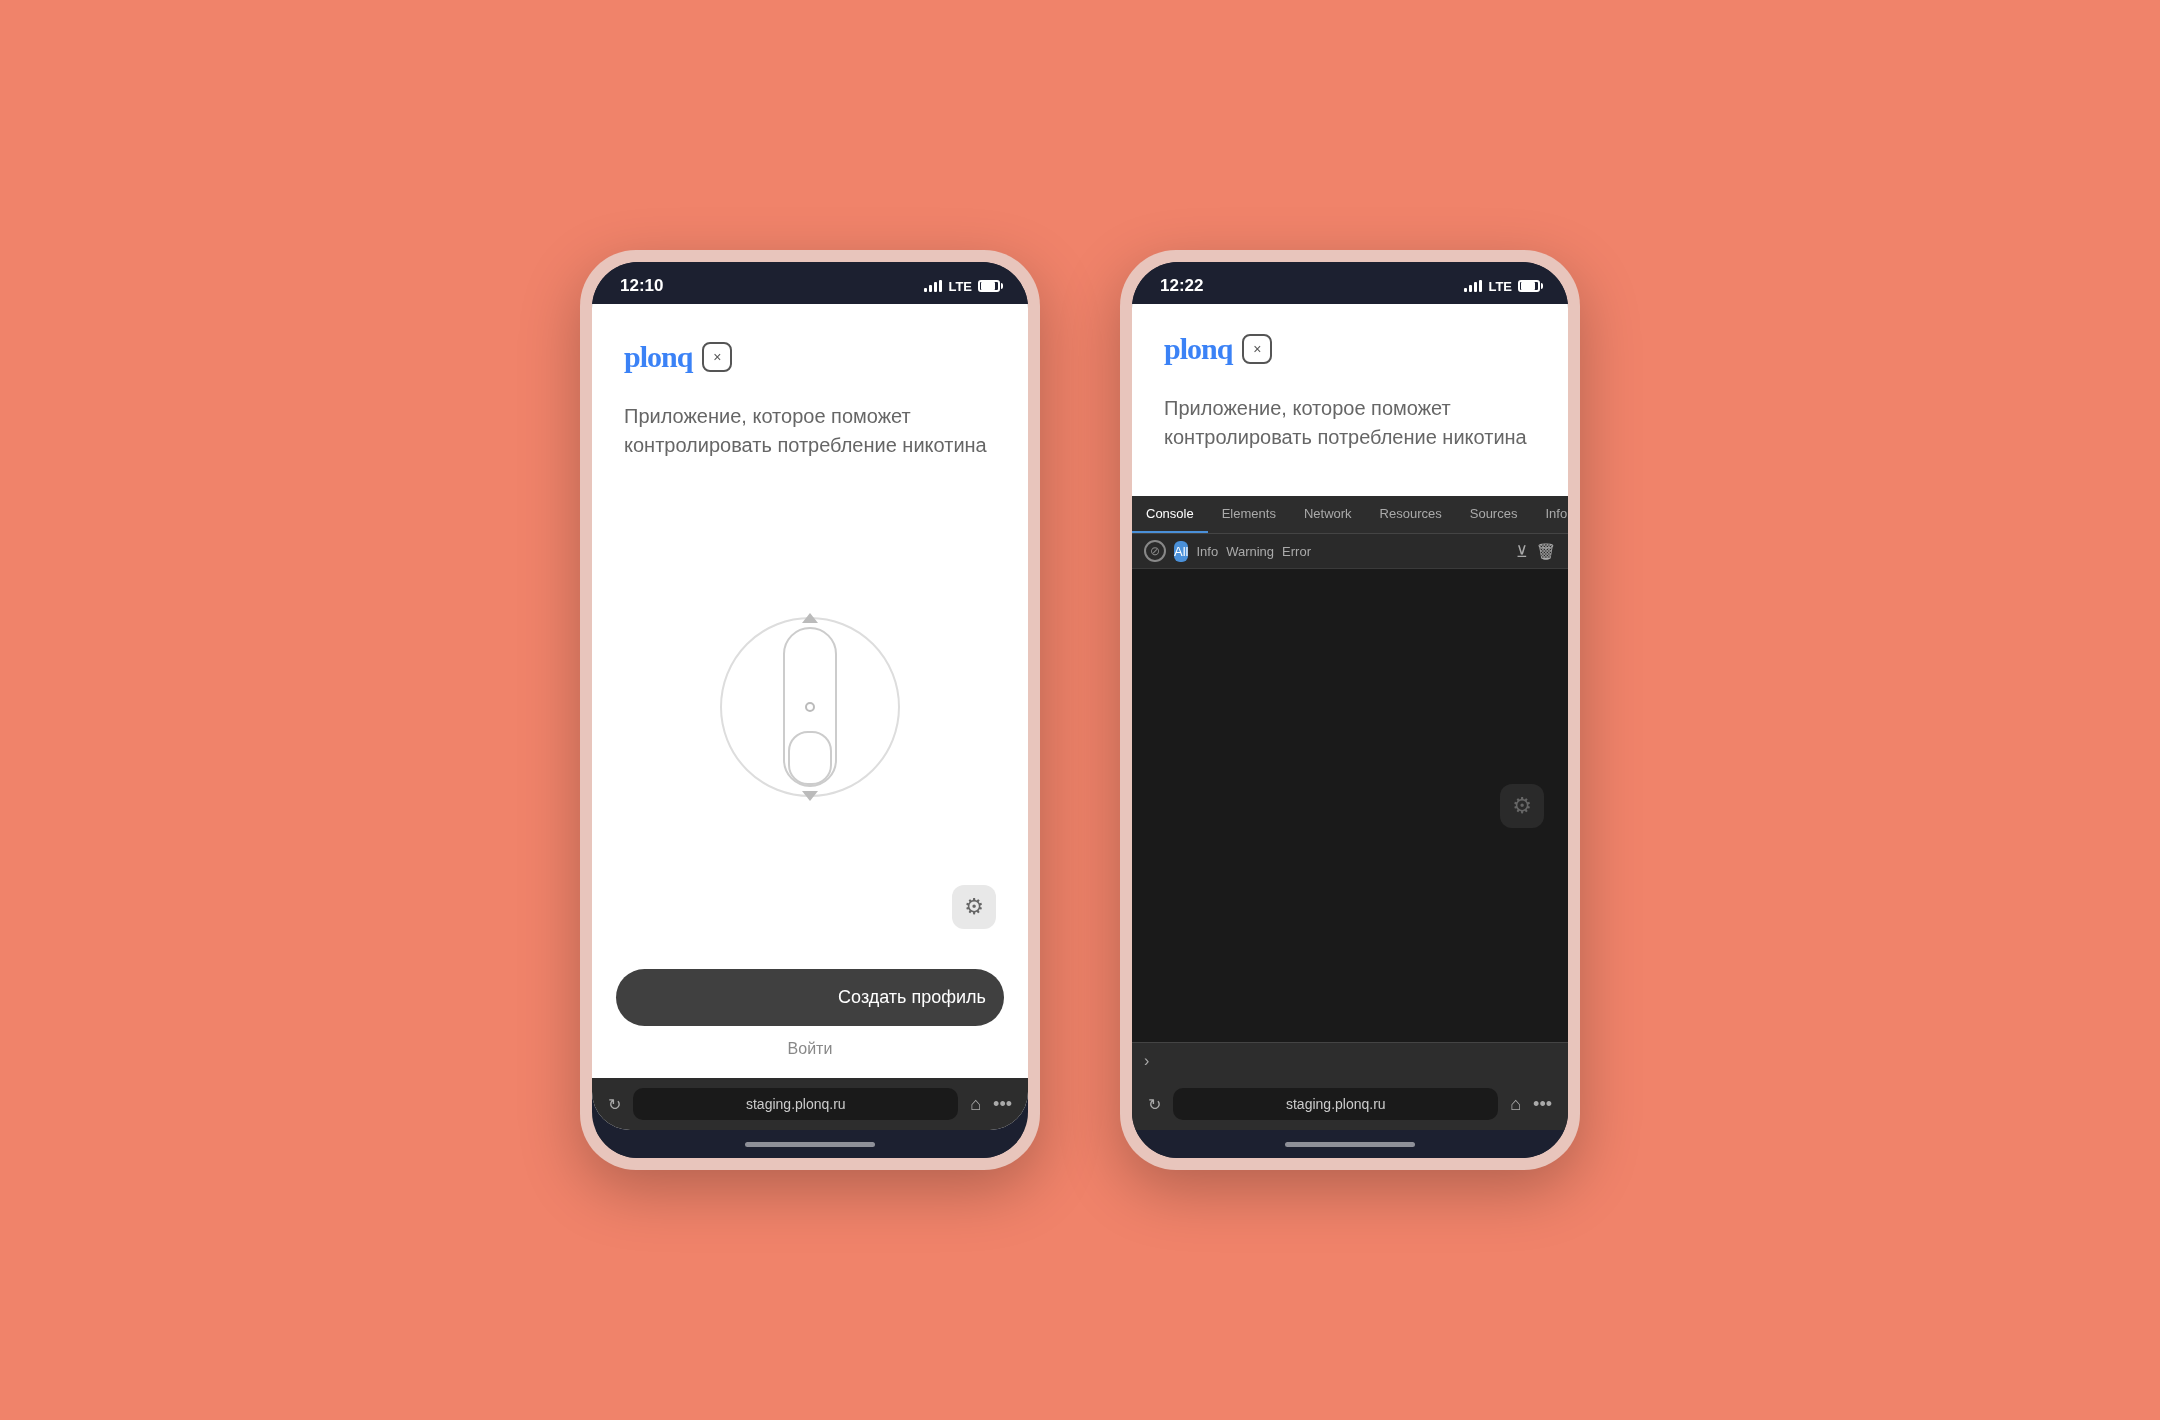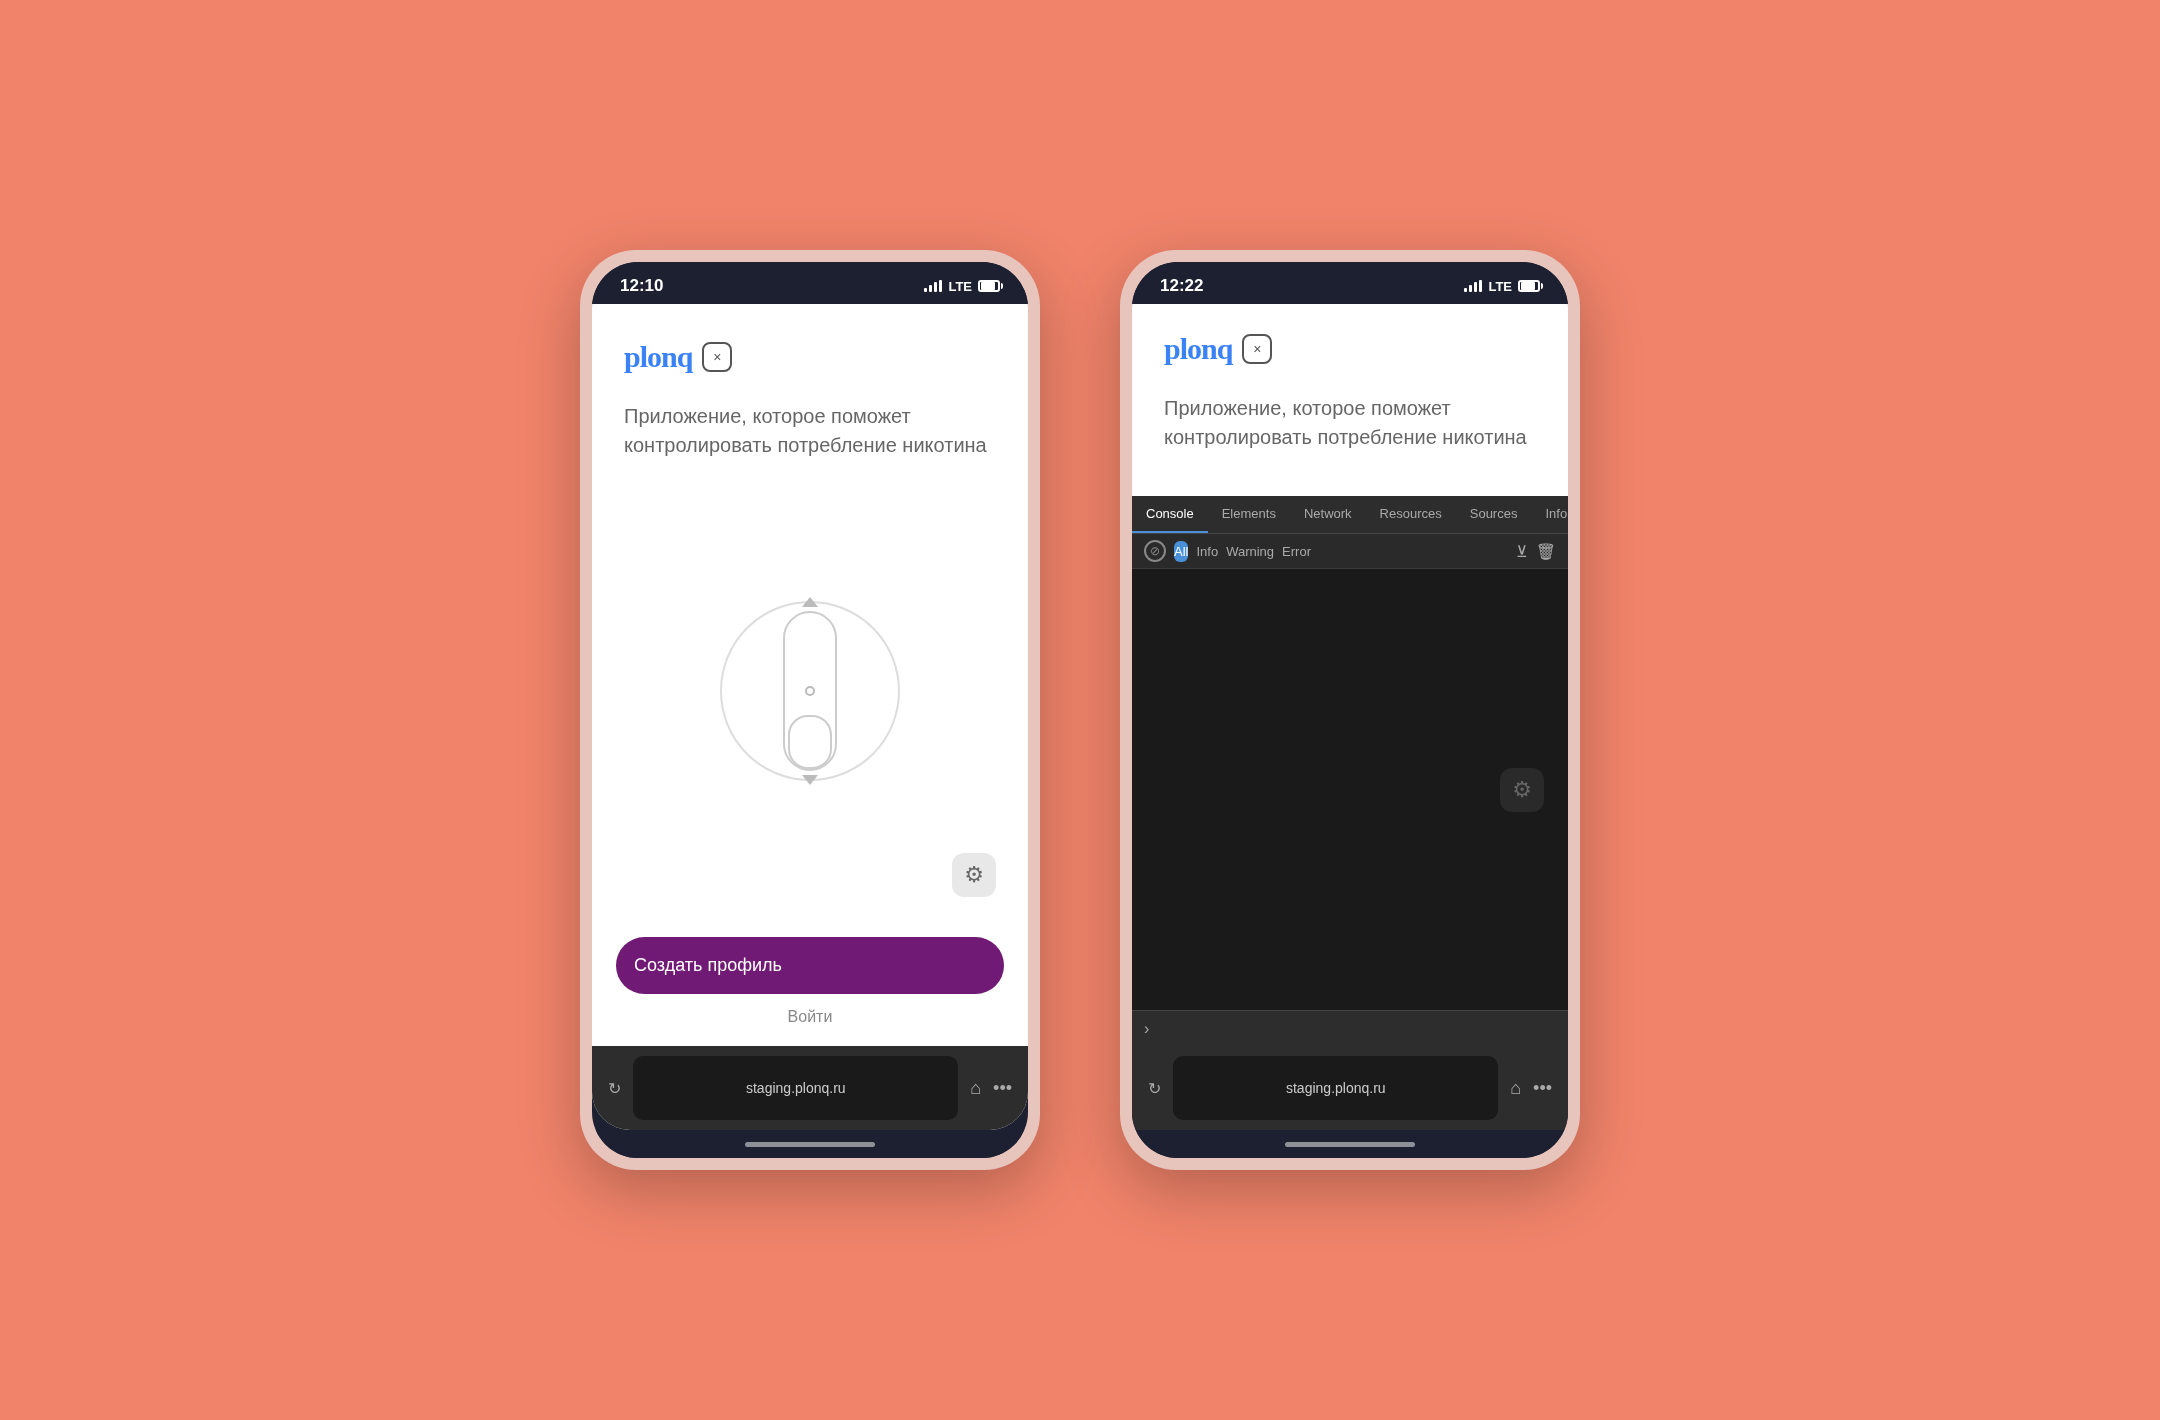--- a/index.html
+++ b/index.html
@@ -259,29 +259,29 @@
     .bottom-actions {
       padding: 16px 24px 20px;
       display: flex;
       flex-direction: column;
       align-items: center;
       gap: 14px;
     }
 
     .create-profile-btn {
       width: 100%;
-      background: #701a75;
+      background: #404040;
       color: white;
       border: none;
       border-radius: 30px;
       padding: 18px;
       font-size: 18px;
       font-weight: 500;
       cursor: pointer;
-      text-align: left;
+      text-align: right;
     }
 
     .login-link {
       font-size: 16px;
       color: #888;
       cursor: pointer;
     }
 
     
     .browser-toolbar {
@@ -296,21 +296,21 @@
     .browser-refresh {
       color: #aaa;
       font-size: 16px;
       cursor: pointer;
     }
 
     .browser-url {
       flex: 1;
       background: #1a1a1a;
       border-radius: 10px;
-      padding: 24px 14px;
+      padding: 8px 14px;
       font-size: 14px;
       color: #ccc;
       text-align: center;
     }
 
     .browser-home {
       color: #aaa;
       font-size: 18px;
     }
 

